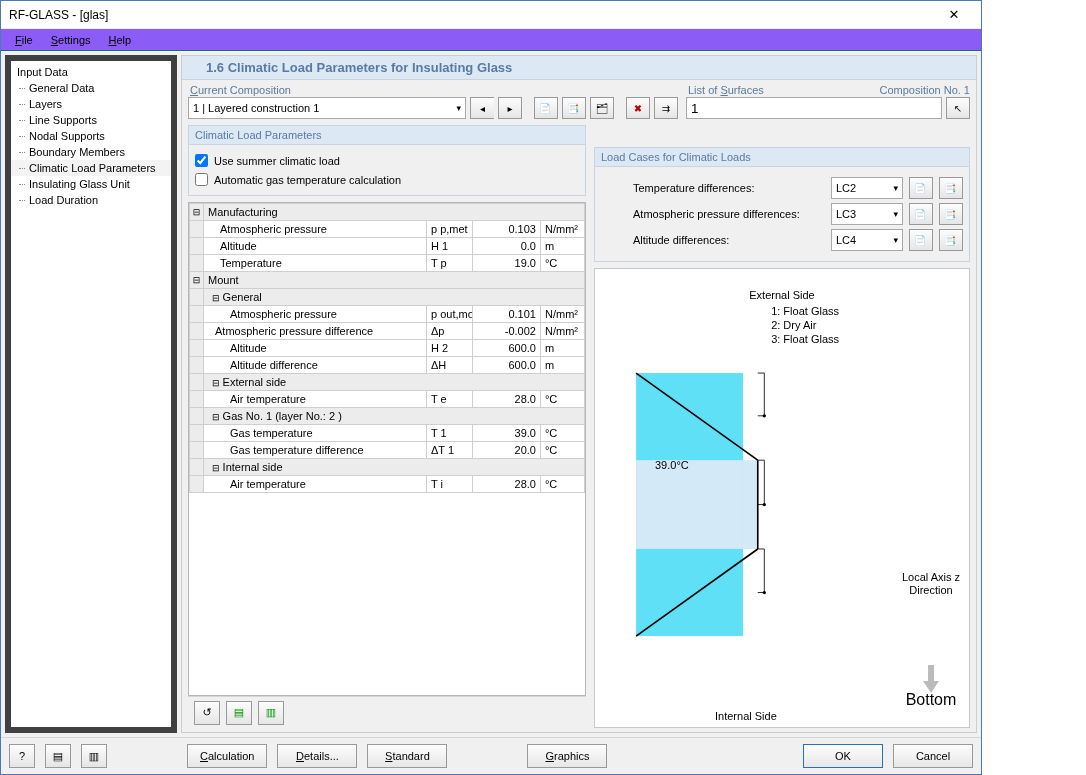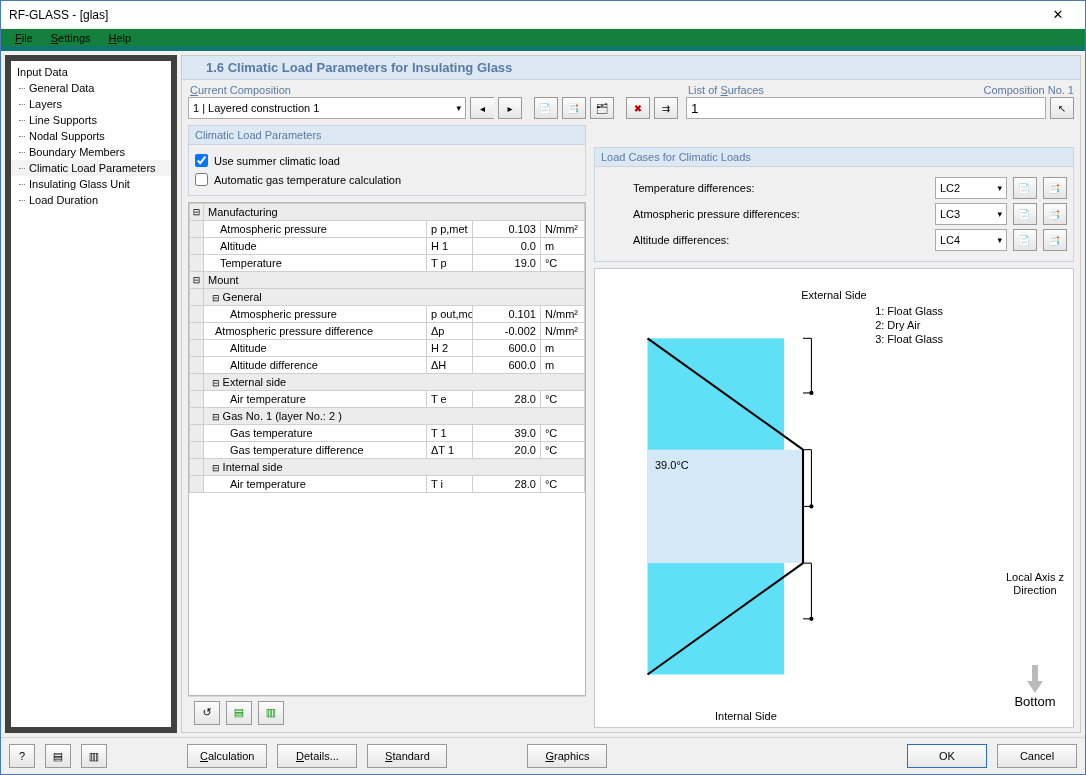--- a/index.html
+++ b/index.html
@@ -1,23 +1,23 @@
 <!DOCTYPE html>
 <html><head>
 <meta charset="utf-8">
 <style>
   * { box-sizing: border-box; margin: 0; padding: 0; }
   body { font-family: "Segoe UI", Tahoma, Arial, sans-serif; font-size: 11px; background: #fff; color: #000; }
 
-  .window { width: 1086px; height: 775px; border: 1px solid #4a7ab3; display: flex; flex-direction: column; background: #15803d; }
+  .window { width: 982px; height: 775px; border: 1px solid #4a7ab3; display: flex; flex-direction: column; background: #8b5cf6; }
   .titlebar { background: #fff; height: 28px; display: flex; align-items: center; padding: 0 8px; border-bottom: 1px solid #eee; }
   .titlebar .title { flex: 1; font-size: 12px; }
   .titlebar .close { width: 38px; height: 26px; display: flex; align-items: center; justify-content: center; font-size: 13px; cursor: pointer; }
 
-  .menubar { height: 22px; display: flex; align-items: center; padding: 0 6px; gap: 2px; border-bottom: 5px solid #0f766e; }
+  .menubar { height: 22px; display: flex; align-items: center; padding: 0 6px; gap: 2px; border-bottom: 1px solid #0f766e; }
   .menubar .item { padding: 2px 8px; cursor: pointer; }
   .menubar .item .u { text-decoration: underline; }
 
   .body { flex: 1; display: flex; background: #f0f0f0; padding: 4px; gap: 4px; }
   .treepanel { width: 172px; background: #fff; border: 6px solid #404040; padding: 3px 0; }
   .treepanel .root { font-weight: normal; padding: 2px 6px; cursor: pointer; }
   .treepanel .node { padding: 2px 0 2px 18px; position: relative; cursor: pointer; white-space: nowrap; }
   .treepanel .node::before { content: ""; position: absolute; left: 8px; top: 50%; width: 6px; border-top: 1px dotted #888; }
   .treepanel .node.selected { background: #f3f3f3; }
 
@@ -63,21 +63,21 @@
 
   .lc-row { display: flex; align-items: center; gap: 6px; margin: 4px 0; }
   .lc-row label { flex: 1; margin-left: 32px; }
   .lc-dd { width: 72px; height: 22px; border: 1px solid #a9a9a9; background: #fff; padding: 0 4px; display:flex; align-items:center; cursor:pointer;}
   .lc-dd .dd { margin-left:auto; font-size:9px;}
 
   .diagram { flex: 1; border: 1px solid #c8c8c8; background: #fff; margin-top: 6px; position: relative; }
   .d-ext { position: absolute; top: 20px; left: 50%; transform: translateX(-50%); }
   .d-int { position: absolute; bottom: 5px; left: 120px; }
   .d-legend { position: absolute; top: 35px; right: 130px; font-size: 11px; line-height: 14px; }
-  .d-bottom { position: absolute; right: 8px; bottom: 18px; text-align: center; font-size: 13px; width: 60px; }
+  .d-bottom { position: absolute; right: 8px; bottom: 18px; text-align: center; font-size: 16px; width: 60px; }
 
   .strip { height: 32px; padding: 4px 6px; display: flex; align-items: center; gap: 6px; border-top:1px solid #d6d6d6; }
   .toolbtn { width: 26px; height: 24px; border: 1px solid #999; background: linear-gradient(#fdfdfd,#e5e5e5); cursor: pointer; display:flex; align-items:center; justify-content:center;}
 
   .footer { display: flex; align-items: center; gap: 10px; padding: 6px 8px; border-top:1px solid #d6d6d6; background:#f0f0f0;}
   .footer .btn { height: 24px; min-width: 80px; padding: 0 12px; border: 1px solid #999; background: linear-gradient(#fdfdfd,#e7e7e7); cursor: pointer; display:flex; align-items:center; justify-content:center; }
   .footer .btn.primary { border: 1px solid #2a6fb7; }
   .footer .spacer { flex: 1; }
   .footer .u { text-decoration: underline; }
 </style>

